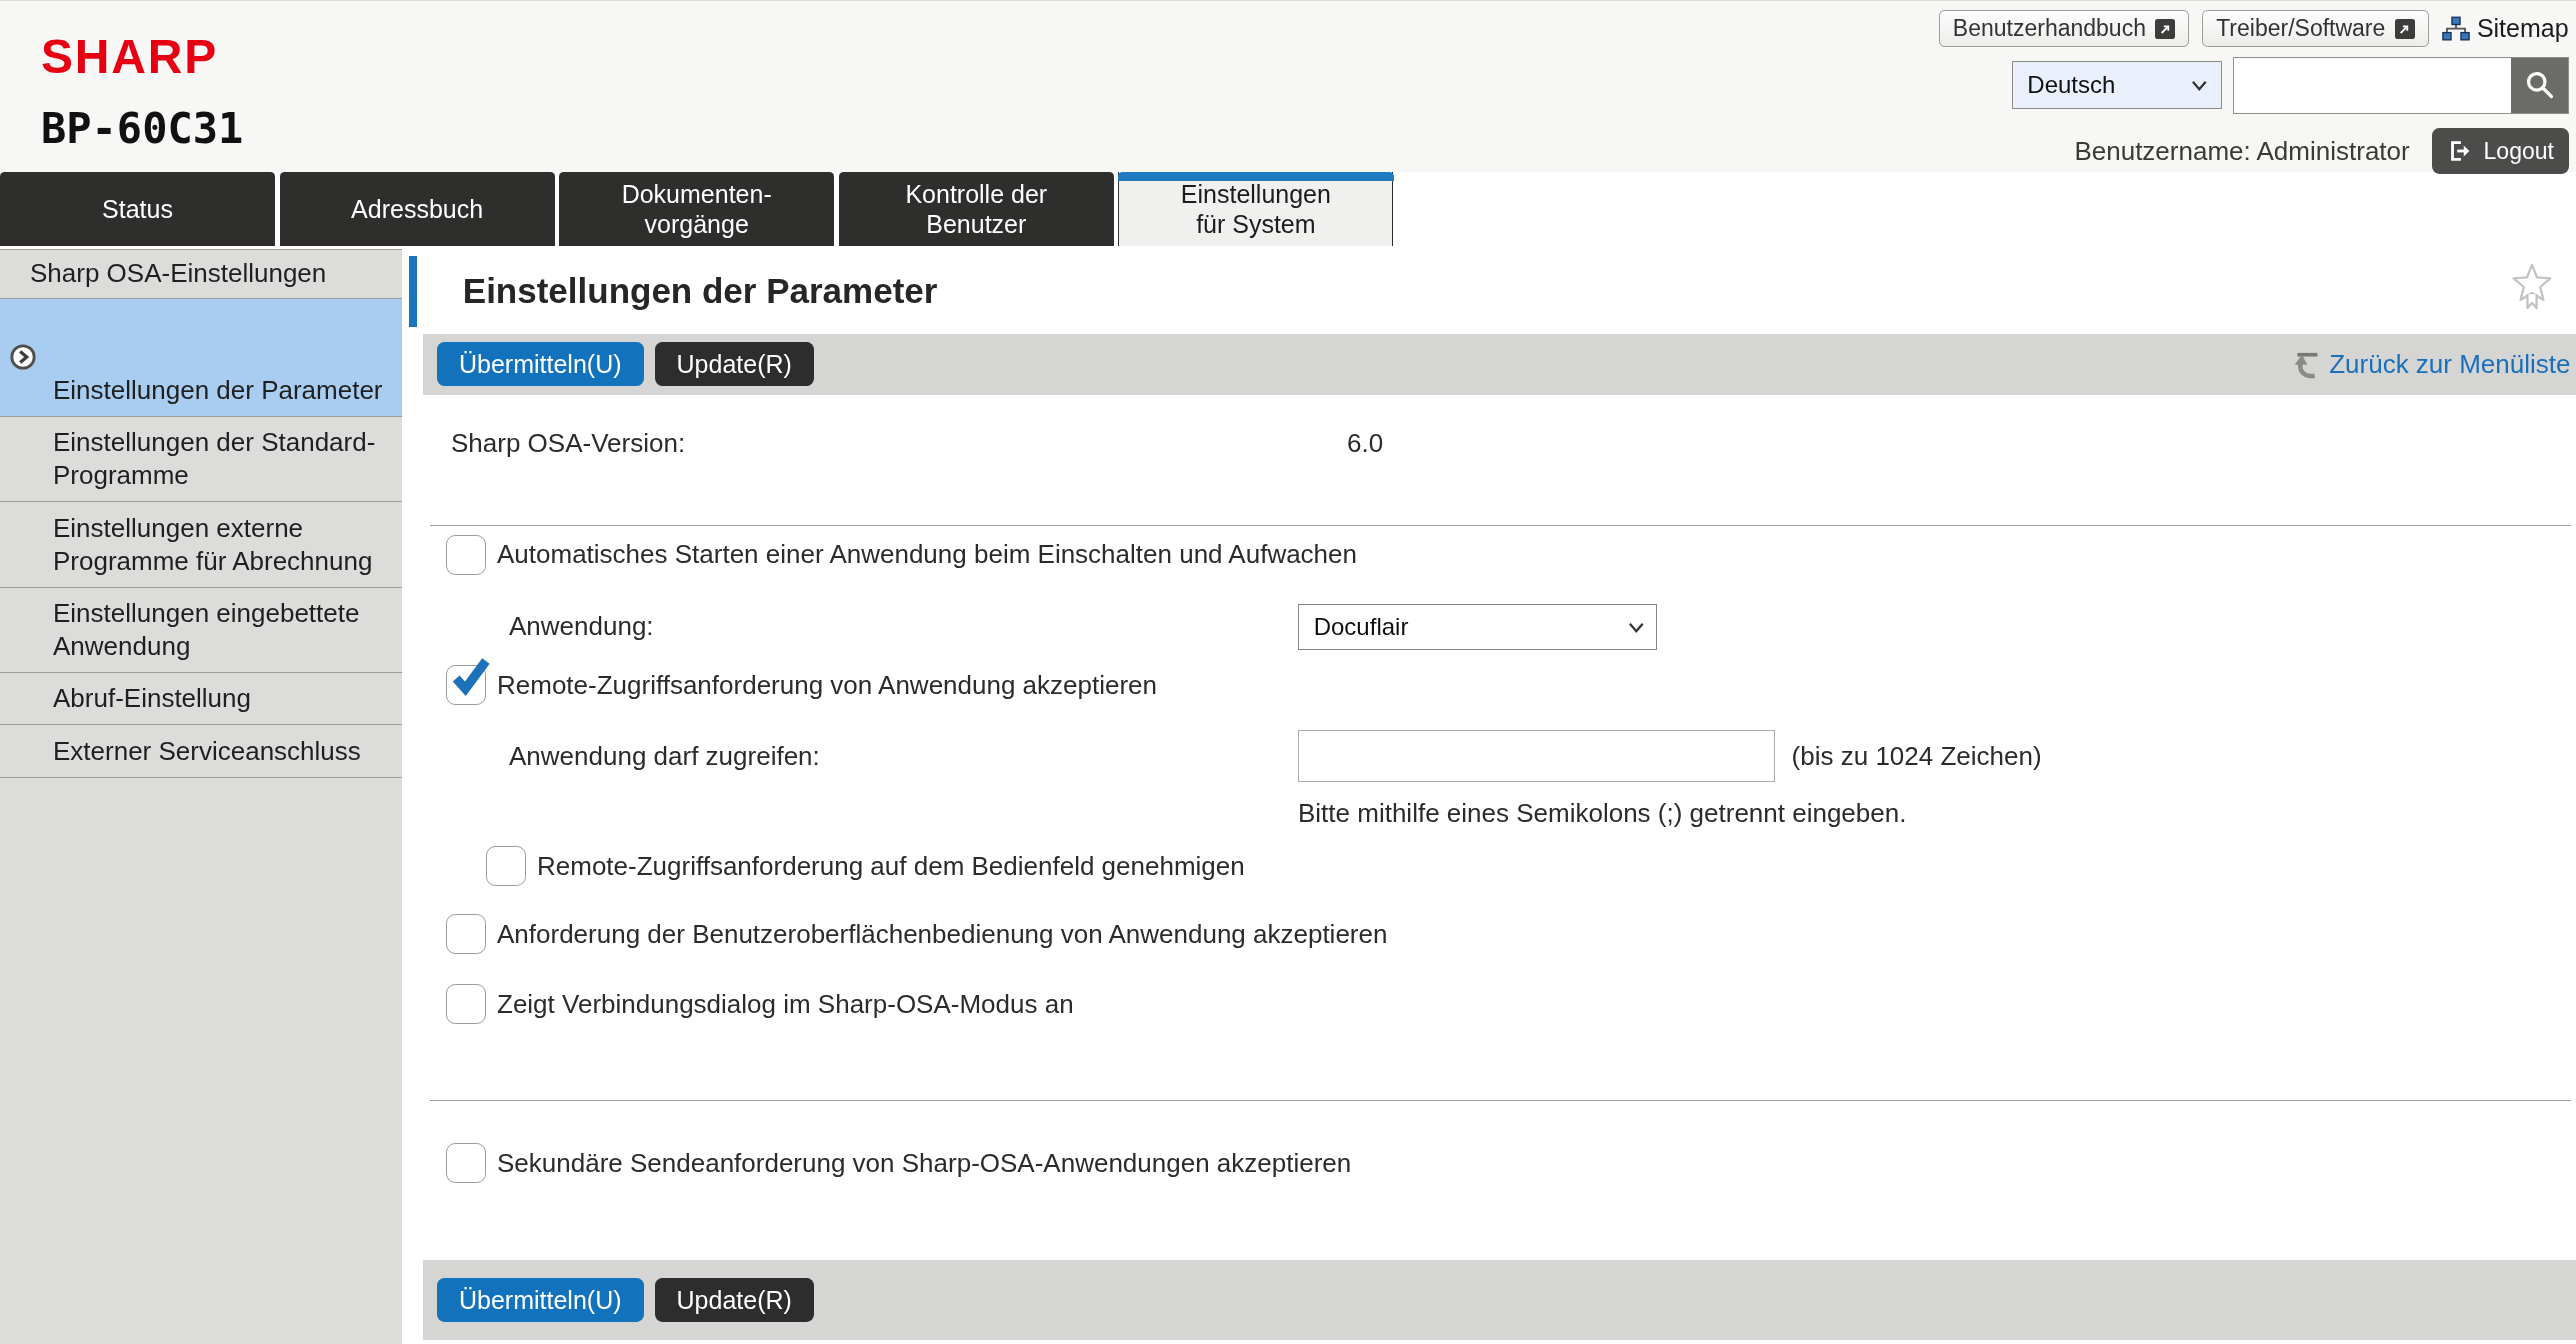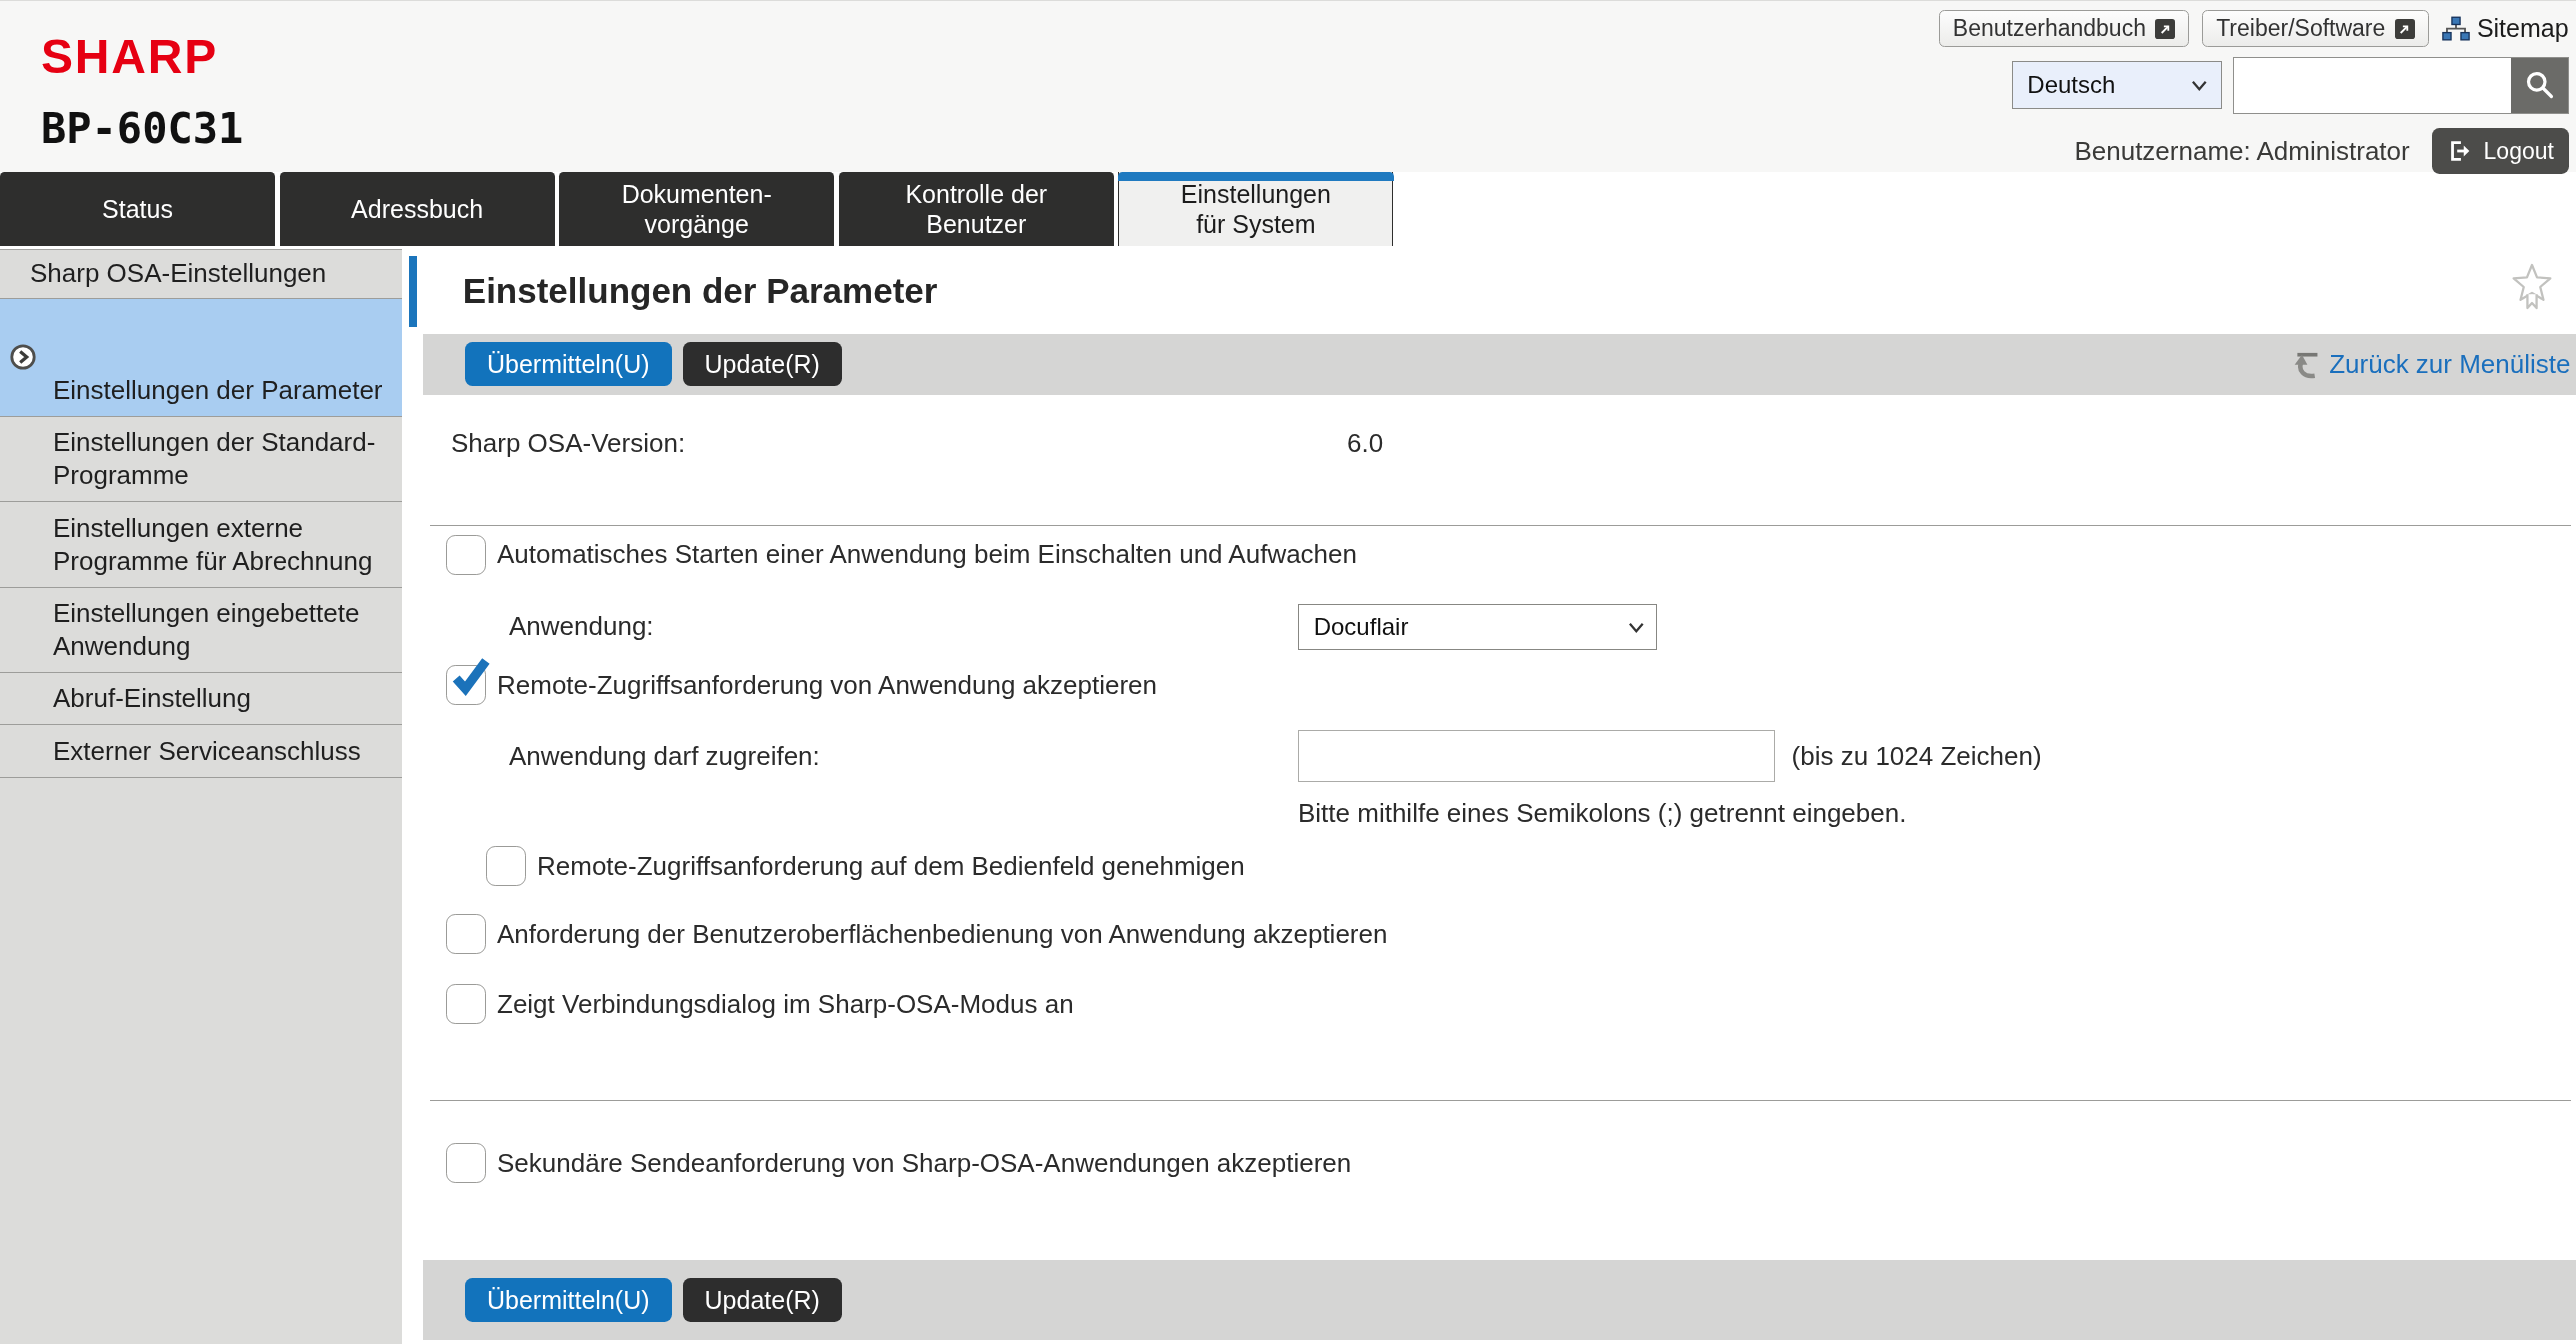--- a/index.html
+++ b/index.html
@@ -47,21 +47,21 @@
   .side-item.selected { background:#a9cdf1; }
   .sel-icon { position:absolute; left:9.2px; top:50%; transform:translateY(-50%); width:28px; height:28px; }
 
   .main { flex:1; background:#fff; display:flex; flex-direction:column; }
 
   .title-row { position:relative; height:85px; display:flex; align-items:center; }
   .accent { width:7.4px; height:71px; background:#1b75bc; margin-left:7.4px; }
   .page-title { margin-left:46px; font-size:35px; font-weight:bold; color:#262626; }
   .star { position:absolute; right:22px; top:13px; cursor:pointer; }
 
-  .toolbar, .footerbar { background:#d5d5d4; margin-left:21px; display:flex; align-items:center;padding-left:28px; }
+  .toolbar, .footerbar { background:#d5d5d4; margin-left:21px; display:flex; align-items:center; }
   .toolbar { height:61px; }
   .footerbar { height:80px; margin-bottom:4.6px; }
   .btn { height:44px; padding:0 22px; border:none; border-radius:7.4px; color:#fff; font-size:25px; font-family:inherit; cursor:pointer; }
   .btn.blue { background:#1273bc; margin-left:14px; }
   .btn.dark { background:#2d2d2d; margin-left:11px; }
   .back-link { margin-left:auto; margin-right:5.5px; display:flex; align-items:center; gap:7.4px; font-size:26px; color:#1a6fbd; text-decoration:none; cursor:pointer; }
 
   .content { flex:1; position:relative; }
   .row { position:relative; display:flex; align-items:center; }
   .lbl { font-size:26px; color:#2b2b2b; }

